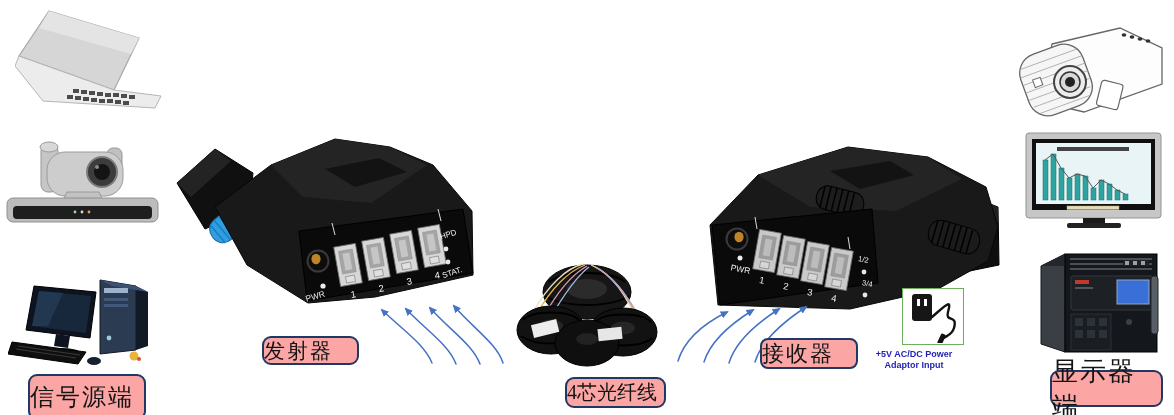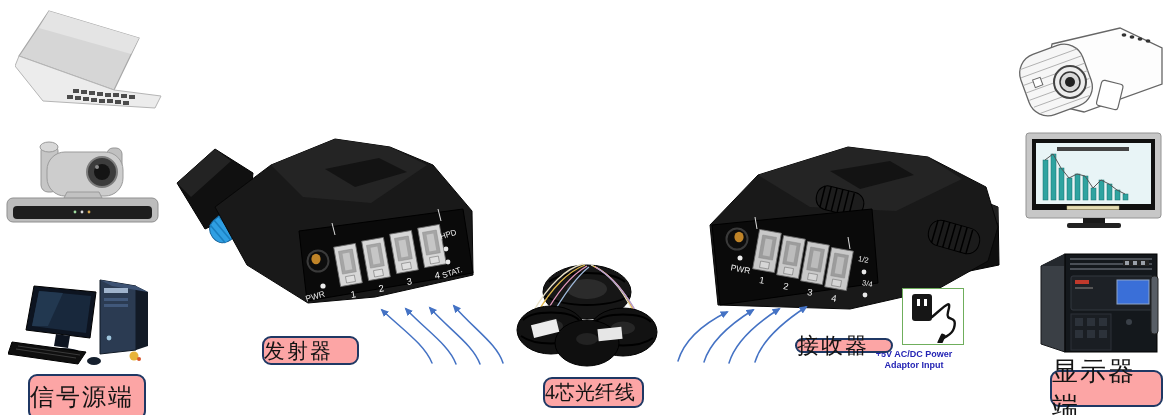--- a/index.html
+++ b/index.html
@@ -5,22 +5,22 @@
   html,body{margin:0;padding:0;background:#fff;}
   #canvas{position:relative;width:1174px;height:415px;background:#ffffff;overflow:hidden;
           font-family:"Liberation Sans",sans-serif;}
   .abs{position:absolute;}
   .tag{position:absolute;display:flex;align-items:center;justify-content:flex-start;
        background:#fca5a5;border:2px solid #1f3864;border-radius:9px;
        color:#141414;font-family:Liberation Serif, serif;
        letter-spacing:2px;box-sizing:border-box;}
   .tag-source{left:28px;top:374px;width:118px;height:46px;font-size:24px;}
   .tag-transmitter{left:262px;top:336px;width:97px;height:29px;font-size:21px;}
-  .tag-fiber{left:543px;top:377px;width:101px;height:31px;font-size:20px;letter-spacing:0;}
-  .tag-receiver{left:795px;top:338px;width:98px;height:15px;font-size:22px;border-radius:8px;}
+  .tag-fiber{left:565px;top:377px;width:101px;height:31px;font-size:20px;letter-spacing:0;}
+  .tag-receiver{left:760px;top:338px;width:98px;height:31px;font-size:22px;border-radius:8px;}
   .tag-display{left:1050px;top:370px;width:113px;height:37px;font-size:26px;}
   .adaptor-box{position:absolute;left:902px;top:288px;width:62px;height:57px;
        border:1.5px solid #6fae5c;background:#ffffff;box-sizing:border-box;}
   .adaptor-caption{position:absolute;left:852px;top:349px;width:124px;text-align:center;
        font-size:9px;font-weight:bold;color:#2424b4;line-height:11px;}
   svg text{font-family:"Liberation Sans",sans-serif;}
 </style>
 </head>
 <body>
 

